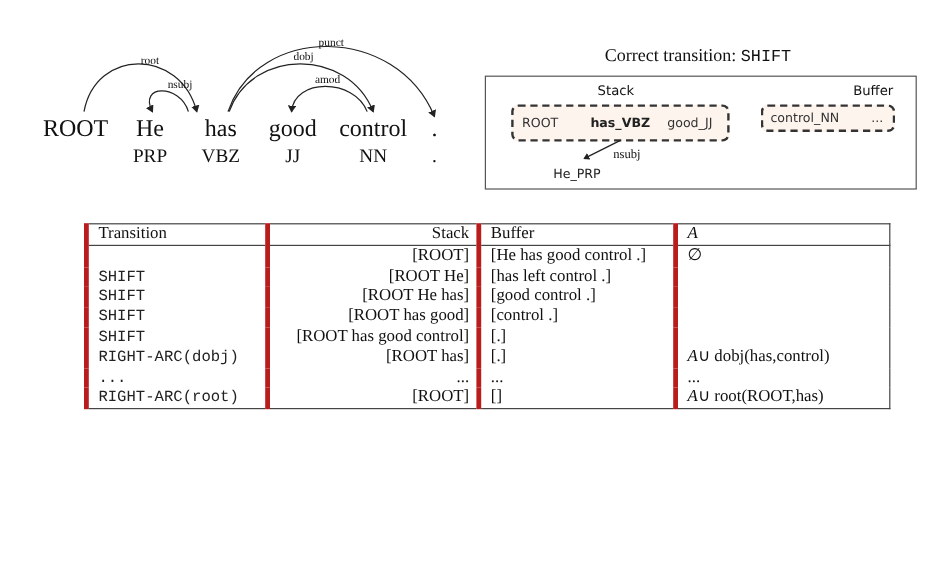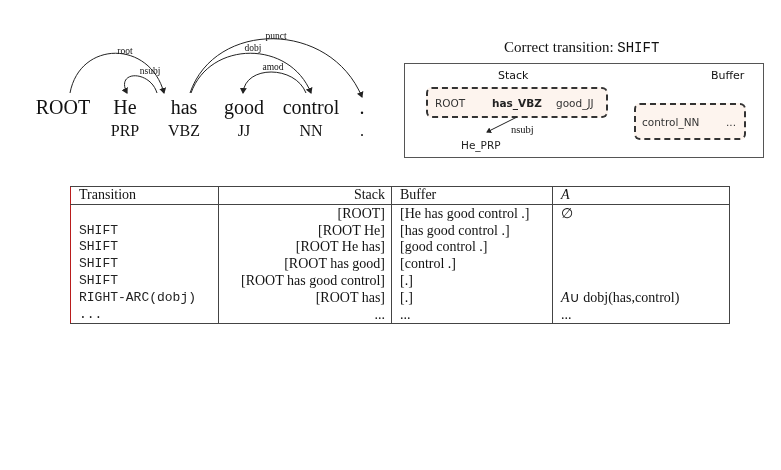--- a/index.html
+++ b/index.html
@@ -16,21 +16,21 @@
   #config-title { position: absolute; left: 504px; top: 39px; font-size: 15px; white-space: nowrap; }
   #config-title .mono { font-family: "Liberation Mono", monospace; font-size: 14px; }
   #config-box { position: absolute; left: 404px; top: 63px; width: 360px; height: 95px; border: 1px solid #555; box-sizing: border-box; }
   .sans { font-family: "DejaVu Sans", sans-serif; }
   .panel-label { position: absolute; font-size: 11px; font-family: "DejaVu Sans", sans-serif; white-space: nowrap; }
   .dashed { position: absolute; border: 2px dashed #333; border-radius: 6px; background: #fdf4ee; box-sizing: border-box; }
   .cell-token { position: absolute; font-size: 10.5px; font-family: "DejaVu Sans", sans-serif; white-space: nowrap; top: 50%; transform: translateY(-50%); }
 
   
   #trans-table { position: absolute; left: 70px; top: 186px; border-collapse: collapse; font-size: 14px; line-height: 16.8px; }
-  #trans-table th, #trans-table td { padding: 0 6px 0 8px; border-left: 1px solid #b91c1c; border-right: 1px solid #444; vertical-align: top; white-space: nowrap; font-weight: normal; margin-top: 30px; }
+  #trans-table th, #trans-table td { padding: 0 6px 0 8px; border-left: 4px solid #b91c1c; border-right: 1px solid #444; vertical-align: top; white-space: nowrap; font-weight: normal; margin-top: 30px; }
   #trans-table th { border-top: 1px solid #444; border-bottom: 1px solid #444; text-align: left; }
   #trans-table tr:last-child td { border-bottom: 1px solid #444; }
   #trans-table tbody tr:first-child td { padding-top: 1px; }
   .c-trans { width: 133px; font-family: "Liberation Mono", monospace; font-size: 13px; color: #222; }
   .c-stack { width: 158px; text-align: right; }
   .c-buffer { width: 146px; }
   .c-a { width: 162px; }
   th.c-stack { text-align: right !important; }
   th.c-a { font-style: italic; }
 
@@ -84,21 +84,21 @@
 <div id="config-box">
   <span class="panel-label" style="left:93px;top:5px">Stack</span>
   <span class="panel-label" style="left:306px;top:5px">Buffer</span>
 
   <div class="dashed" style="left:21px;top:23px;width:182px;height:31px">
     <span class="cell-token" style="left:7px;color:#333">ROOT</span>
     <span class="cell-token" style="left:64px;font-weight:bold;color:#222">has_VBZ</span>
     <span class="cell-token" style="left:128px;color:#333">good_JJ</span>
   </div>
 
-  <div class="dashed" style="left:229px;top:39px;width:112px;height:37px">
+  <div class="dashed" style="left:229px;top:23px;width:112px;height:23px">
     <span class="cell-token" style="left:6px;color:#333">control_NN</span>
     <span class="cell-token" style="left:90px;color:#333">...</span>
   </div>
 
   <svg class="abs" style="left:0;top:0" width="360" height="95">
     <defs>
       <marker id="ah2" markerWidth="6" markerHeight="6" refX="4" refY="3" orient="auto">
         <path d="M0,0 L5,3 L0,6 Z" fill="#222"></path>
       </marker>
     </defs>
@@ -120,21 +120,21 @@
   <tbody id="tbody">
       <tr>
         <td class="c-trans"></td>
         <td class="c-stack">[ROOT]</td>
         <td class="c-buffer">[He has good control .]</td>
         <td class="c-a">∅</td>
       </tr>
       <tr>
         <td class="c-trans">SHIFT</td>
         <td class="c-stack">[ROOT He]</td>
-        <td class="c-buffer">[has good control .]</td>
+        <td class="c-buffer">[has left control .]</td>
         <td class="c-a"></td>
       </tr>
       <tr>
         <td class="c-trans">SHIFT</td>
         <td class="c-stack">[ROOT He has]</td>
         <td class="c-buffer">[good control .]</td>
         <td class="c-a"></td>
       </tr>
       <tr>
         <td class="c-trans">SHIFT</td>
@@ -153,17 +153,23 @@
         <td class="c-stack">[ROOT has]</td>
         <td class="c-buffer">[.]</td>
         <td class="c-a"><i>A</i>∪ dobj(has,control)</td>
       </tr>
       <tr>
         <td class="c-trans">...</td>
         <td class="c-stack">...</td>
         <td class="c-buffer">...</td>
         <td class="c-a">...</td>
       </tr>
+      <tr>
+        <td class="c-trans">RIGHT-ARC(root)</td>
+        <td class="c-stack">[ROOT]</td>
+        <td class="c-buffer">[]</td>
+        <td class="c-a"><i>A</i>∪ root(ROOT,has)</td>
+      </tr>
     </tbody>
 </table>
 
 <div id="caption">
 </div>
 
 </body></html>

